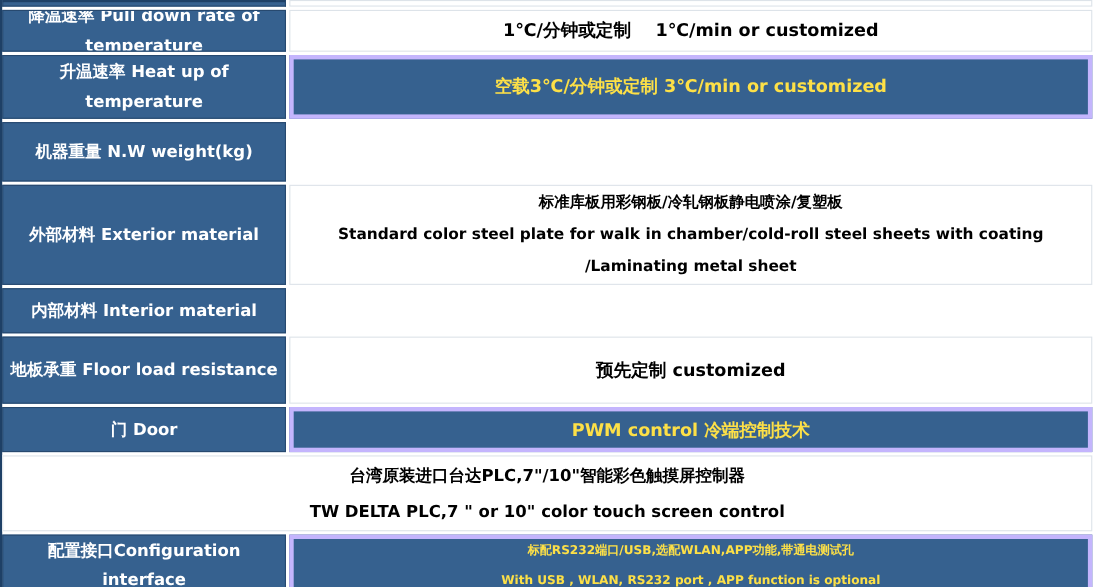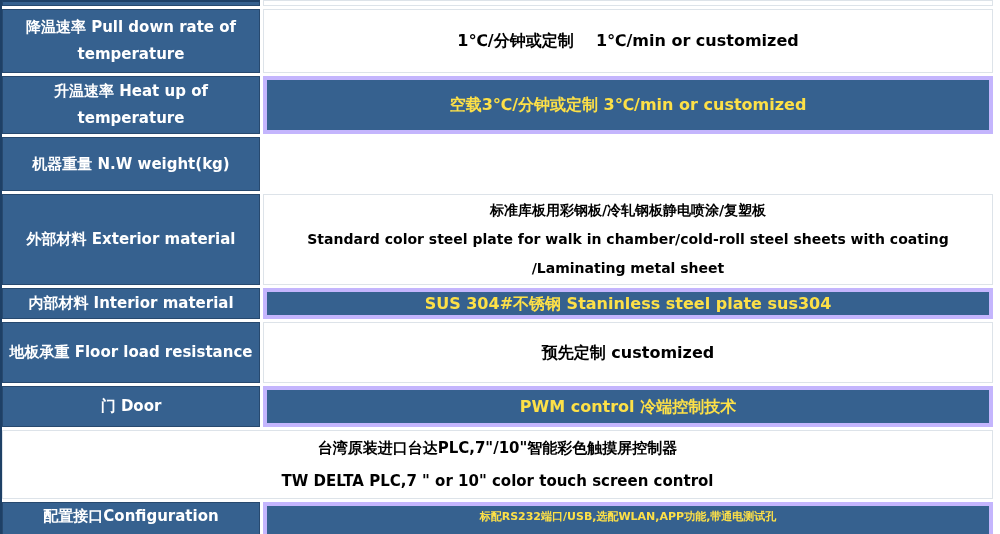--- a/index.html
+++ b/index.html
@@ -50,25 +50,25 @@
     font-weight: bold;
     font-size: 16px;
     line-height: 26px;
     white-space: pre-wrap;
     overflow: hidden;
   }
   .val.white { background: #ffffff; color: #000000; border: 1px solid #dde3e9; }
   .val.blue  { background: #36618f; color: #fde047; border: 4px solid #c4b5fd; }
 
   .r0  { height: 6px; }
-  .r1  { height: 64px; }
+  .r1  { height: 38px; }
   .r2  { height: 58px; }
   .r3  { height: 54px; }
   .r4  { height: 91px; }
-  .r5  { height: 31px; }
+  .r5  { height: 41px; }
   .r6  { height: 61px; }
   .r7  { height: 41px; justify-content: center; }
   .r8  { height: 69px; }
   .r9  { height: 55px; }
   .r10 { height: 10px; margin-bottom: 0; }
 
   .r4 .val { font-size: 14px; line-height: 29px; }
   .r8 .val { font-size: 15px; line-height: 33px; }
   .r9 .val { font-size: 11px; line-height: 27px; }
   .r0 .lbl { border-top: 2px solid #1e4066; }
@@ -101,21 +101,20 @@
 
   <div class="row r4">
     <div class="lbl">外部材料 Exterior material</div>
     <div class="val white">标准库板用彩钢板/冷轧钢板静电喷涂/复塑板
 Standard color steel plate for walk in chamber/cold-roll steel sheets with coating
 /Laminating metal sheet</div>
   </div>
 
   <div class="row r5">
     <div class="lbl">内部材料 Interior material</div>
-    <div class="val blue">SUS 304#不锈钢 Staninless steel plate sus304</div>
   </div>
 
   <div class="row r6">
     <div class="lbl">地板承重 Floor load resistance</div>
     <div class="val white">预先定制 customized</div>
   </div>
 
   <div class="row r7">
     <div class="lbl">门 Door</div>
     <div class="val blue">PWM control 冷端控制技术</div>

